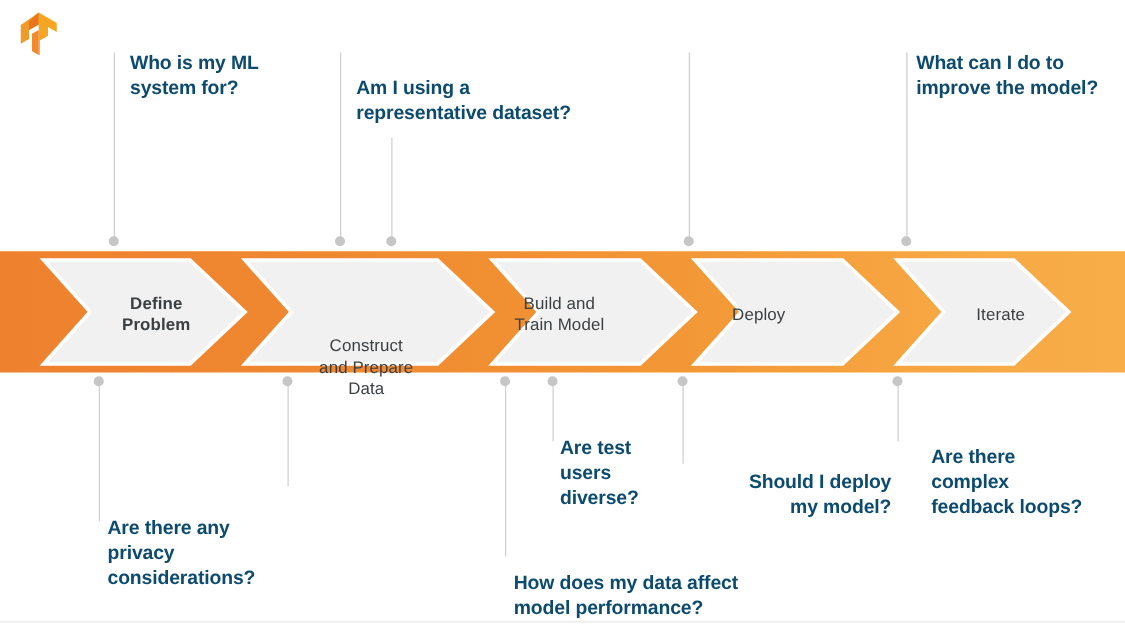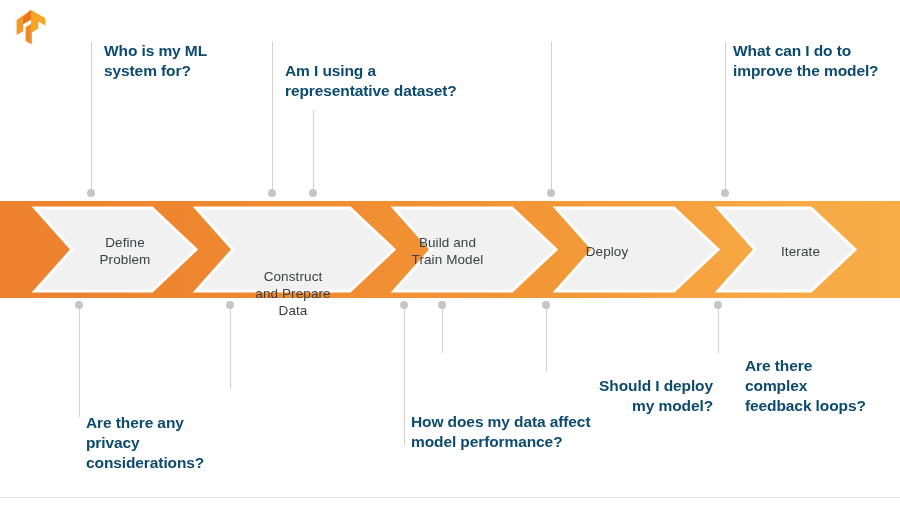--- a/index.html
+++ b/index.html
@@ -161,38 +161,41 @@
 
       <g>
         <polygon points="35,7 152,7 196,48.5 152,90 35,90 72,48.5" fill="#f1f1f1" stroke="#ffffff" stroke-width="3"></polygon>
         <polygon points="196,7 350,7 394,48.5 350,90 196,90 233,48.5" fill="#f1f1f1" stroke="#ffffff" stroke-width="3"></polygon>
         <polygon points="394,7 512,7 556,48.5 512,90 394,90 431,48.5" fill="#f1f1f1" stroke="#ffffff" stroke-width="3"></polygon>
         <polygon points="556,7 674,7 718,48.5 674,90 556,90 593,48.5" fill="#f1f1f1" stroke="#ffffff" stroke-width="3"></polygon>
         <polygon points="718,7 811,7 855,48.5 811,90 718,90 755,48.5" fill="#f1f1f1" stroke="#ffffff" stroke-width="3"></polygon>
       </g>
     </svg>
 
-    <div class="step-label" style="left:70px; top:33px; width:110px;">Define
+    <div class="step-label" style="left:70px; top:33px; width:110px;font-weight:bold;">Define
 Problem</div>
     <div class="step-label" style="left:228px; top:23px; width:130px;margin-top:44px;">Construct
 and Prepare
 Data</div>
     <div class="step-label" style="left:385px; top:33px; width:125px;">Build and
 Train Model</div>
     <div class="step-label" style="left:552px; top:42px; width:110px;">Deploy</div>
     <div class="step-label" style="left:710px; top:42px; width:110px;text-align:right;">Iterate</div>
   </div>
 
   <div class="callout" style="left:86px; top:413px; width:150px;">Are there any
 privacy
 considerations?</div>
 
 
-
-  <div class="callout" style="left:411px; top:412px; width:230px;">How does my data affect
+  <div class="callout" style="left:448px; top:349px; width:100px;">Are test
+users
+diverse?</div>
+
+  <div class="callout" style="left:411px; top:457px; width:230px;">How does my data affect
 model performance?</div>
 
   <div class="callout" style="left:553px; top:376px; width:160px;text-align:right;">Should I deploy
 my model?</div>
 
   <div class="callout" style="left:745px; top:356px; width:160px;">Are there
 complex
 feedback loops?</div>
 
   <div id="bottom-rule"></div>

